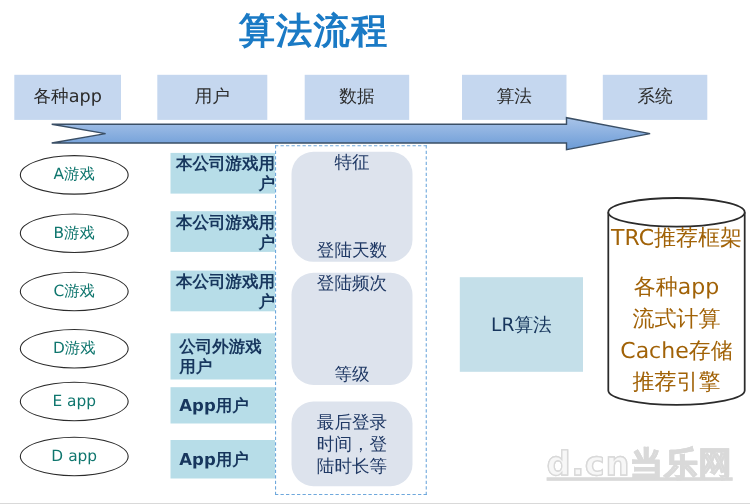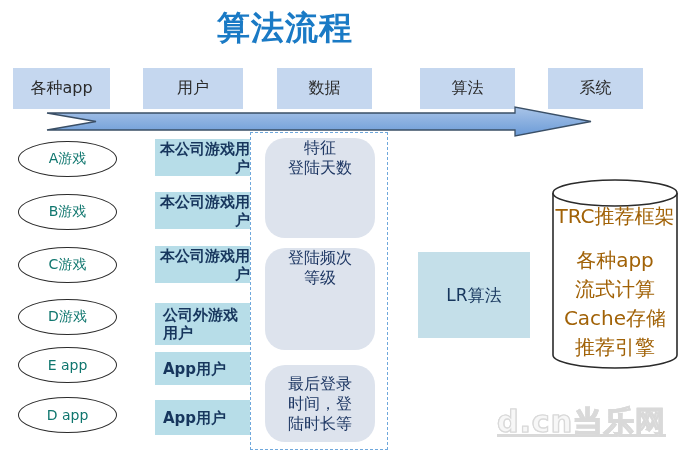--- a/index.html
+++ b/index.html
@@ -47,21 +47,21 @@
     text-align:right;
   }
   .ubox.left{align-items:flex-start;text-align:left;padding-left:8px;}
   .dashed-container{
     position:absolute;left:250px;top:132px;width:138px;height:318px;
     border:1.5px dashed var(--dashed-border);background:transparent;
   }
   .fbox{
     position:absolute;left:265px;width:110px;background:var(--feature-fill);
     border-radius:20px;color:#1f3864;font-size:16px;
-    display:flex;flex-direction:column;align-items:center;justify-content:flex-start;
+    display:flex;flex-direction:column;align-items:center;justify-content:space-between;
     text-align:center;line-height:1.25;
   }
   .fbox.wrap{padding:0 17px;justify-content:center;}
   .algo-box{
     position:absolute;left:418px;top:252px;width:112px;height:86px;
     background:var(--algorithm-fill);display:flex;align-items:center;justify-content:center;
     font-size:17px;color:#17365d;
   }
   .cyl-svg{position:absolute;left:551px;top:178px;}
   .cyl-text{

